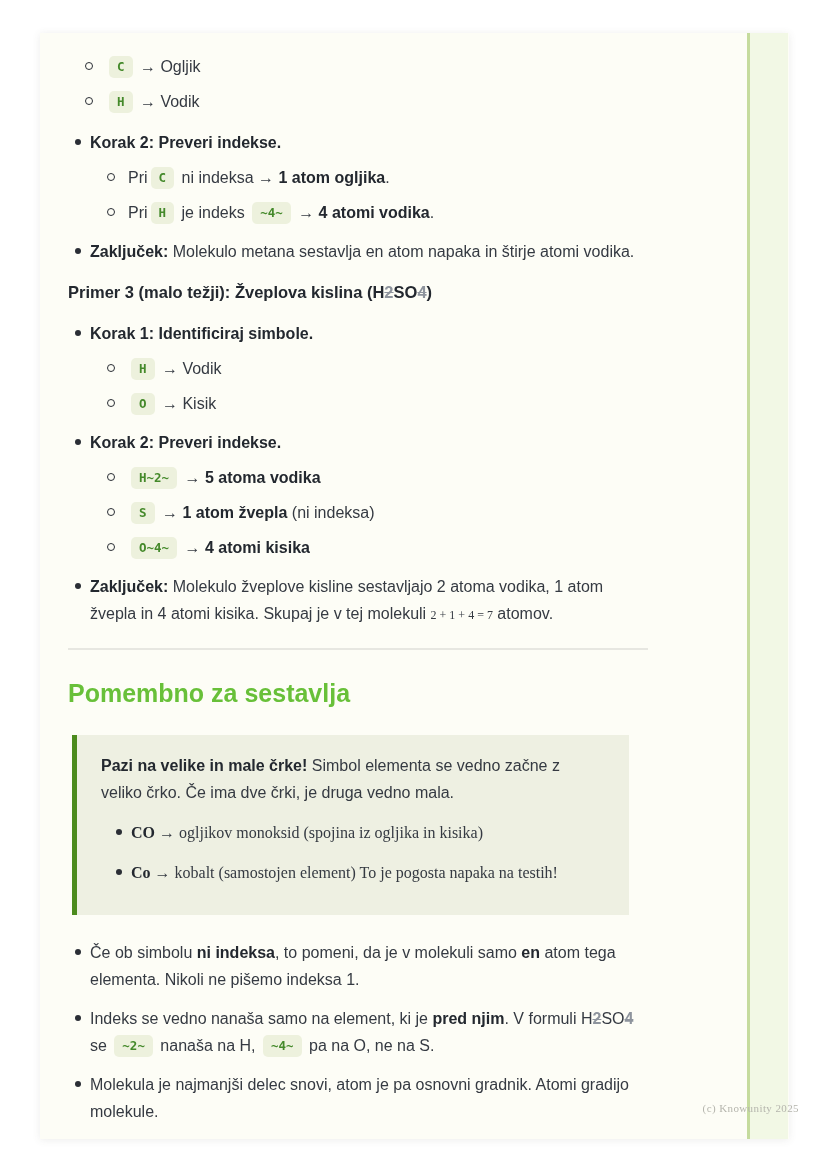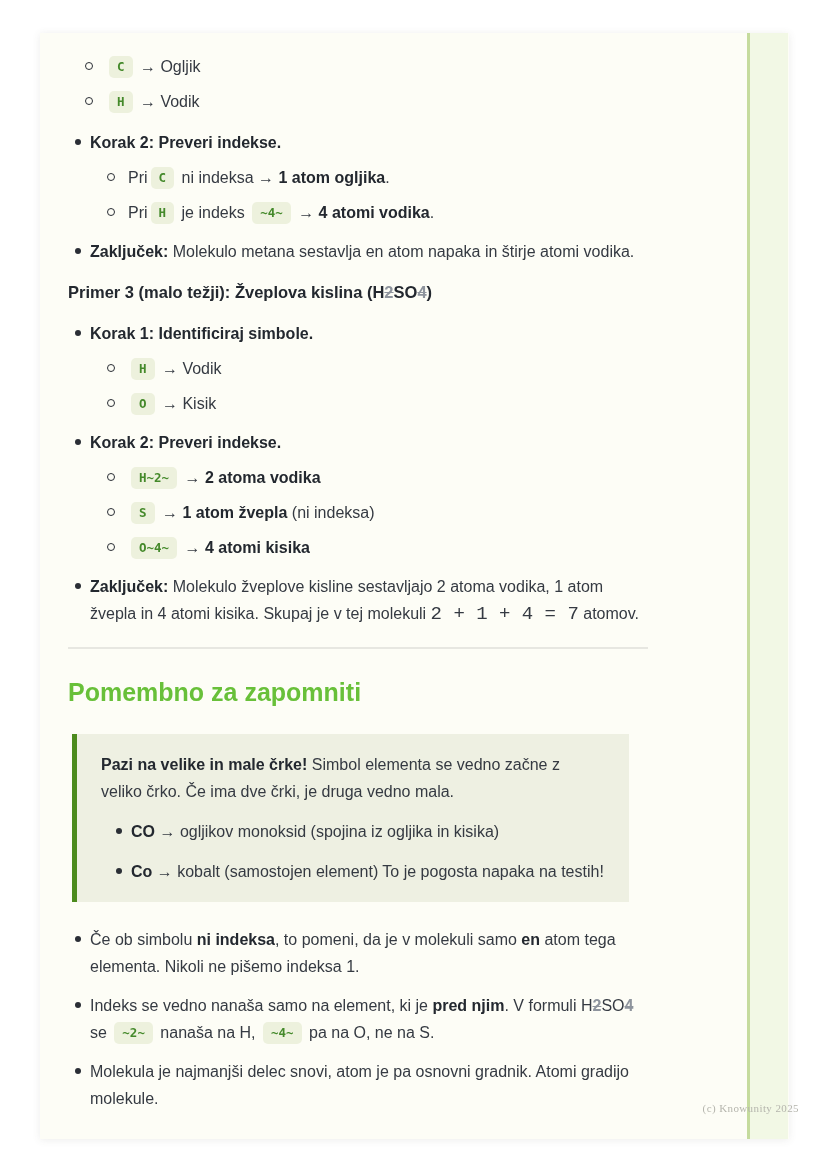--- a/index.html
+++ b/index.html
@@ -42,38 +42,38 @@
   ul.top-partial{margin-top:0;}
   ul.top-partial > li:first-child{margin-top:12px;}
   .badge{
     display:inline-block;background:var(--badge-bg);border-radius:5px;
     padding:0 8px;margin:0 3px;font-family:"DejaVu Sans Mono",monospace;
     font-size:12.5px;font-weight:700;color:var(--badge-text);
     line-height:22px;vertical-align:1px;
   }
   .seg-bold{font-weight:700;color:var(--text-bold);text-align:right;}
   .seg-strike{font-weight:700;color:var(--strike);text-decoration:line-through;}
-  .seg-serif{font-family:Liberation Mono, monospace;font-size:19px;}
+  .seg-serif{font-family:Liberation Serif, serif;font-size:12px;}
   .para{margin:6px 0;}
   .para.bold{font-weight:700;color:var(--text-bold);font-size:16.5px;}
   .section-heading{
     font-size:25px;font-weight:700;color:var(--heading-green);
     margin:27px 0 26px;line-height:32px;
   }
   hr.divider{
     border:none;border-top:2px solid var(--rule);margin:19px 0 0;width:580px;
   }
   .callout{
     margin:26px 0 24px 4px;background:var(--callout-bg);
     border-left:5px solid var(--callout-border);
-    padding:17px 24px 4px;width:557px;box-sizing:border-box;
+    padding:17px 24px 16px;width:557px;box-sizing:border-box;
   }
   .callout p{margin:0;}
   .callout ul.l1{margin:9px 0 0 8px;}
-  .callout ul.l1 > li{margin:13px 0;}
+  .callout ul.l1 > li{margin:13px 0;font-family:Liberation Serif, serif;}
   .watermark{
     position:absolute;top:1102px;right:29px;z-index:3;
     font-size:11px;letter-spacing:.4px;color:var(--watermark);font-family:Liberation Serif, serif;
   }
 </style>
 </head>
 <body>
 
 <div class="card">
   <div class="strip"></div>
@@ -89,28 +89,28 @@
           </ul></li>
         <li><span class="seg-bold">Zaključek:</span><span class="seg-text"> Molekulo metana sestavlja en atom napaka in štirje atomi vodika.</span></li>
       </ul>
       <p class="para bold"><span class="seg-text">Primer 3 (malo težji): Žveplova kislina (H</span><span class="seg-strike">2</span><span class="seg-text">SO</span><span class="seg-strike">4</span><span class="seg-text">)</span></p>
       <ul class="l1">
         <li><span class="seg-bold">Korak 1: Identificiraj simbole.</span><ul class="l2">
             <li><span class="badge">H</span><span class="seg-text"> → Vodik</span></li>
             <li><span class="badge">O</span><span class="seg-text"> → Kisik</span></li>
           </ul></li>
         <li><span class="seg-bold">Korak 2: Preveri indekse.</span><ul class="l2">
-            <li><span class="badge">H~2~</span><span class="seg-text"> → </span><span class="seg-bold">2 atoma vodika</span></li>
+            <li><span class="badge">H~2~</span><span class="seg-text"> → </span><span class="seg-bold">5 atoma vodika</span></li>
             <li><span class="badge">S</span><span class="seg-text"> → </span><span class="seg-bold">1 atom žvepla</span><span class="seg-text"> (ni indeksa)</span></li>
             <li><span class="badge">O~4~</span><span class="seg-text"> → </span><span class="seg-bold">4 atomi kisika</span></li>
           </ul></li>
         <li><span class="seg-bold">Zaključek:</span><span class="seg-text"> Molekulo žveplove kisline sestavljajo 2 atoma vodika, 1 atom žvepla in 4 atomi kisika. Skupaj je v tej molekuli </span><span class="seg-serif">2 + 1 + 4 = 7</span><span class="seg-text"> atomov.</span></li>
       </ul>
       <hr class="divider">
-      <h2 class="section-heading">Pomembno za zapomniti</h2>
+      <h2 class="section-heading">Pomembno za sestavlja</h2>
       <div class="callout">
         <p><span class="seg-bold">Pazi na velike in male črke!</span><span class="seg-text"> Simbol elementa se vedno začne z veliko črko. Če ima dve črki, je druga vedno mala.</span></p>
         <ul class="l1">
           <li><span class="seg-bold">CO</span><span class="seg-text"> → ogljikov monoksid (spojina iz ogljika in kisika)</span></li>
           <li><span class="seg-bold">Co</span><span class="seg-text"> → kobalt (samostojen element) To je pogosta napaka na testih!</span></li>
         </ul>
       </div>
       <ul class="l1">
         <li><span class="seg-text">Če ob simbolu </span><span class="seg-bold">ni indeksa</span><span class="seg-text">, to pomeni, da je v molekuli samo </span><span class="seg-bold">en</span><span class="seg-text"> atom tega elementa. Nikoli ne pišemo indeksa 1.</span></li>
         <li><span class="seg-text">Indeks se vedno nanaša samo na element, ki je </span><span class="seg-bold">pred njim</span><span class="seg-text">. V formuli H</span><span class="seg-strike">2</span><span class="seg-text">SO</span><span class="seg-strike">4</span><span class="seg-text"> se </span><span class="badge">~2~</span><span class="seg-text"> nanaša na H, </span><span class="badge">~4~</span><span class="seg-text"> pa na O, ne na S.</span></li>

